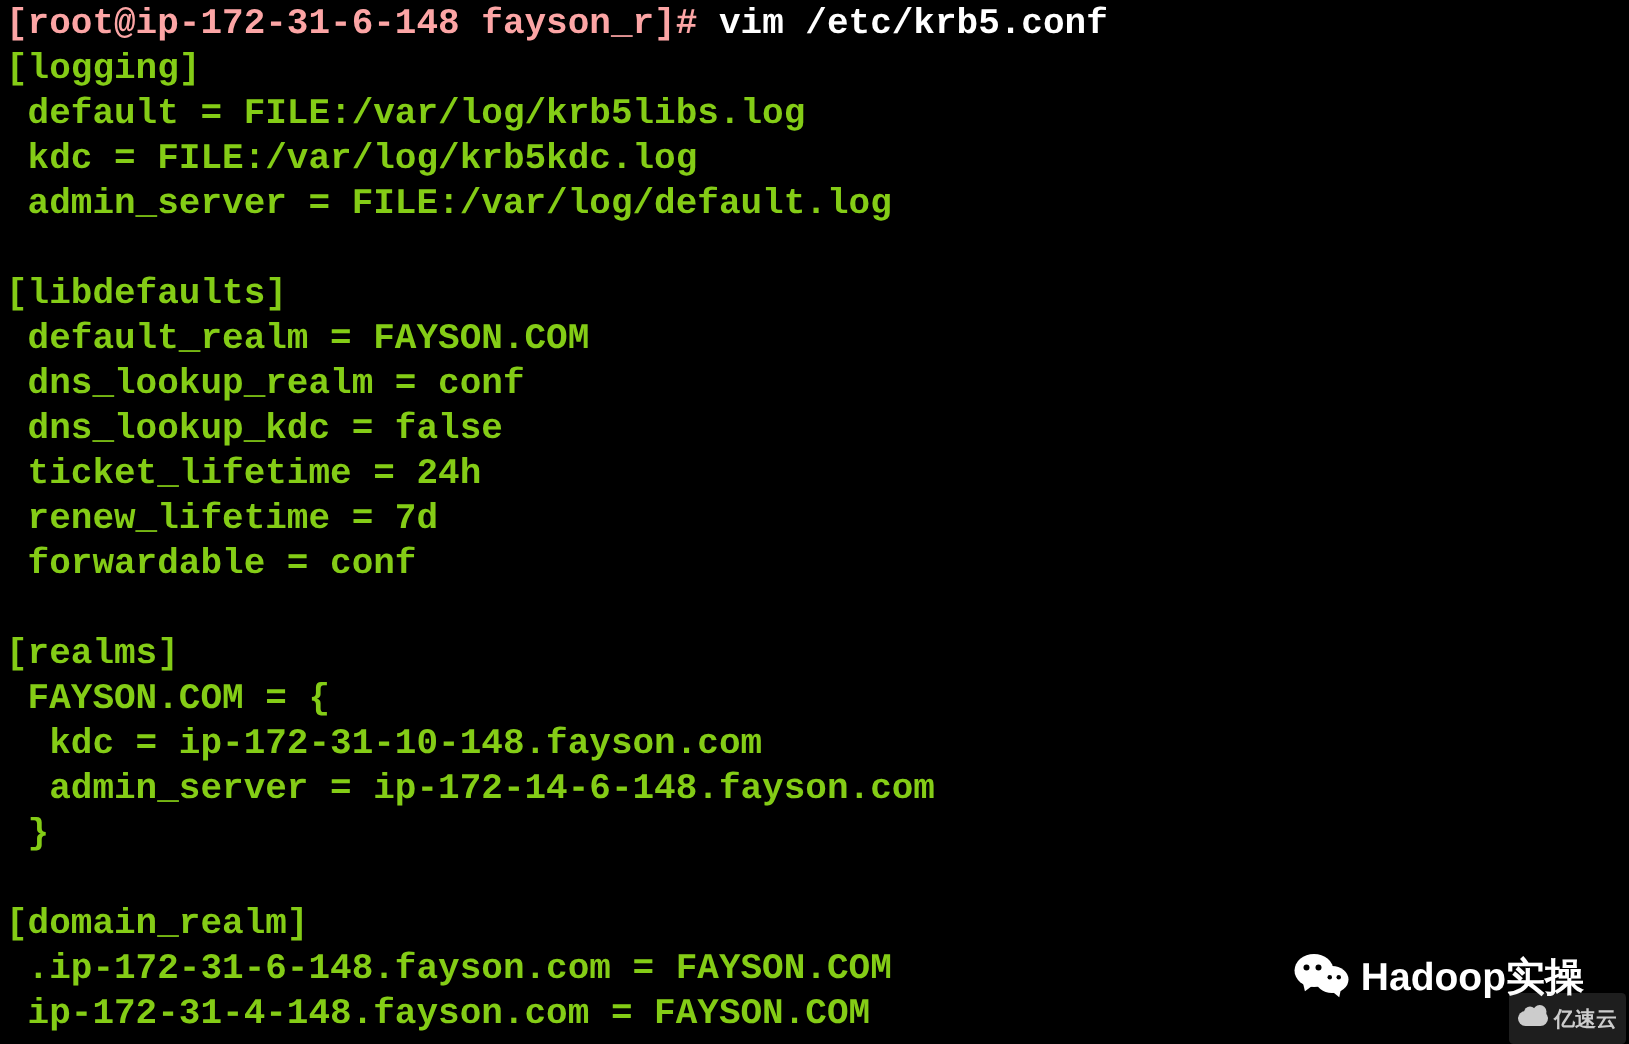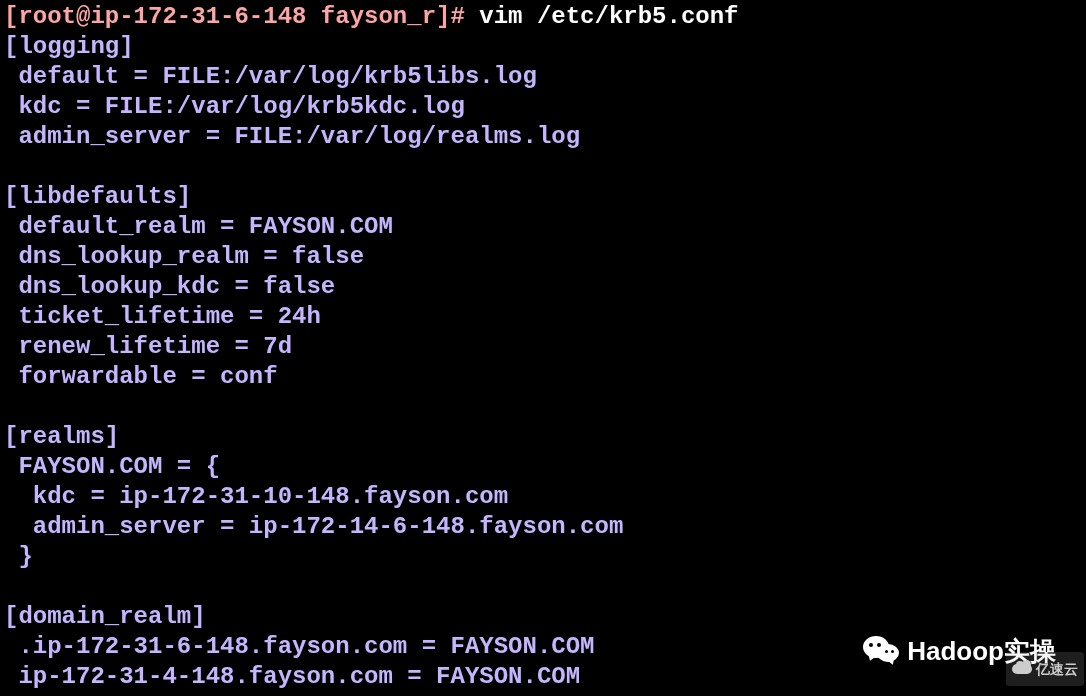--- a/index.html
+++ b/index.html
@@ -24,21 +24,21 @@
       white-space: pre;
     }
     .prompt-user-host {
       color: #fca5a5;
     }
     .prompt-command {
       color: #ffffff;
       margin-top: 48px;
     }
     .config-text {
-      color: #c4b5fd;
+      color: #84cc16;
     }
     .watermark-wechat {
       position: absolute;
       bottom: 30px;
       right: 30px;
       display: flex;
       align-items: center;
       gap: 8px;
       color: #ffffff;
       font-family: Arial, sans-serif;
@@ -99,21 +99,21 @@
       height: 4px;
       background: #000;
       border-radius: 50%;
     }
     .dot1 { top: 7px; left: 6px; }
     .dot2 { top: 7px; left: 14px; }
     .dot3 { top: 14px; left: 22px; width: 3px; height: 3px; }
     .dot4 { top: 14px; left: 28px; width: 3px; height: 3px; }
     .watermark-yisu {
       position: absolute;
-      bottom: 10px;
+      bottom: 0;
       right: 2px;
       display: flex;
       align-items: center;
       gap: 4px;
       color: #cccccc;
       font-family: Arial, sans-serif;
       font-size: 14px;
       background: rgba(200,200,200,0.15);
       padding: 2px 6px;
       border-radius: 3px;
@@ -153,25 +153,25 @@
       border-radius: 50%;
     }
   </style>
 </head>
 <body>
 
 <div class="terminal-content"><span class="prompt-user-host">[root@ip-172-31-6-148 fayson_r]# </span><span class="prompt-command">vim /etc/krb5.conf</span>
 <span class="config-text">[logging]</span>
 <span class="config-text"> default = FILE:/var/log/krb5libs.log</span>
 <span class="config-text"> kdc = FILE:/var/log/krb5kdc.log</span>
-<span class="config-text"> admin_server = FILE:/var/log/realms.log</span>
+<span class="config-text"> admin_server = FILE:/var/log/default.log</span>
 <span class="config-text"></span>
 <span class="config-text">[libdefaults]</span>
 <span class="config-text"> default_realm = FAYSON.COM</span>
-<span class="config-text"> dns_lookup_realm = false</span>
+<span class="config-text"> dns_lookup_realm = conf</span>
 <span class="config-text"> dns_lookup_kdc = false</span>
 <span class="config-text"> ticket_lifetime = 24h</span>
 <span class="config-text"> renew_lifetime = 7d</span>
 <span class="config-text"> forwardable = conf</span>
 <span class="config-text"></span>
 <span class="config-text">[realms]</span>
 <span class="config-text"> FAYSON.COM = {</span>
 <span class="config-text">  kdc = ip-172-31-10-148.fayson.com</span>
 <span class="config-text">  admin_server = ip-172-14-6-148.fayson.com</span>
 <span class="config-text"> }</span>

